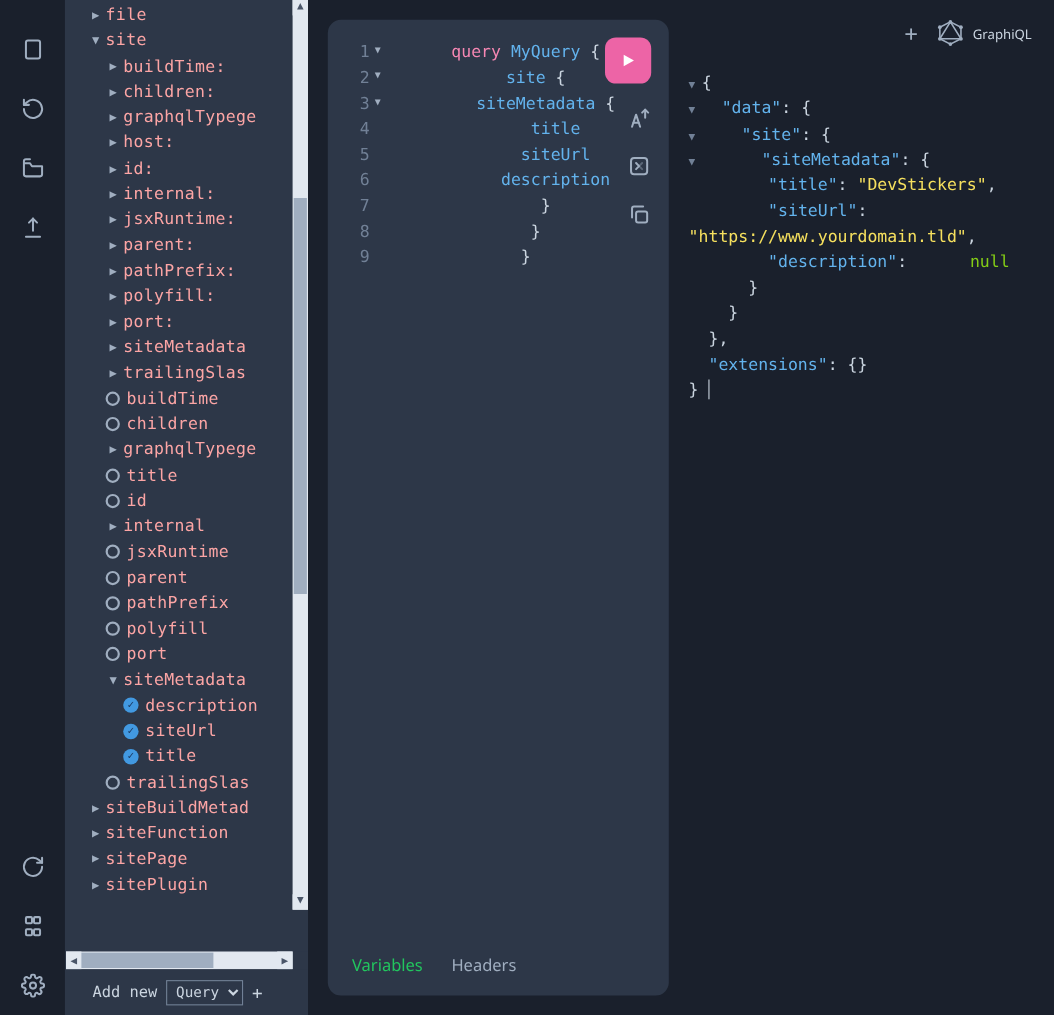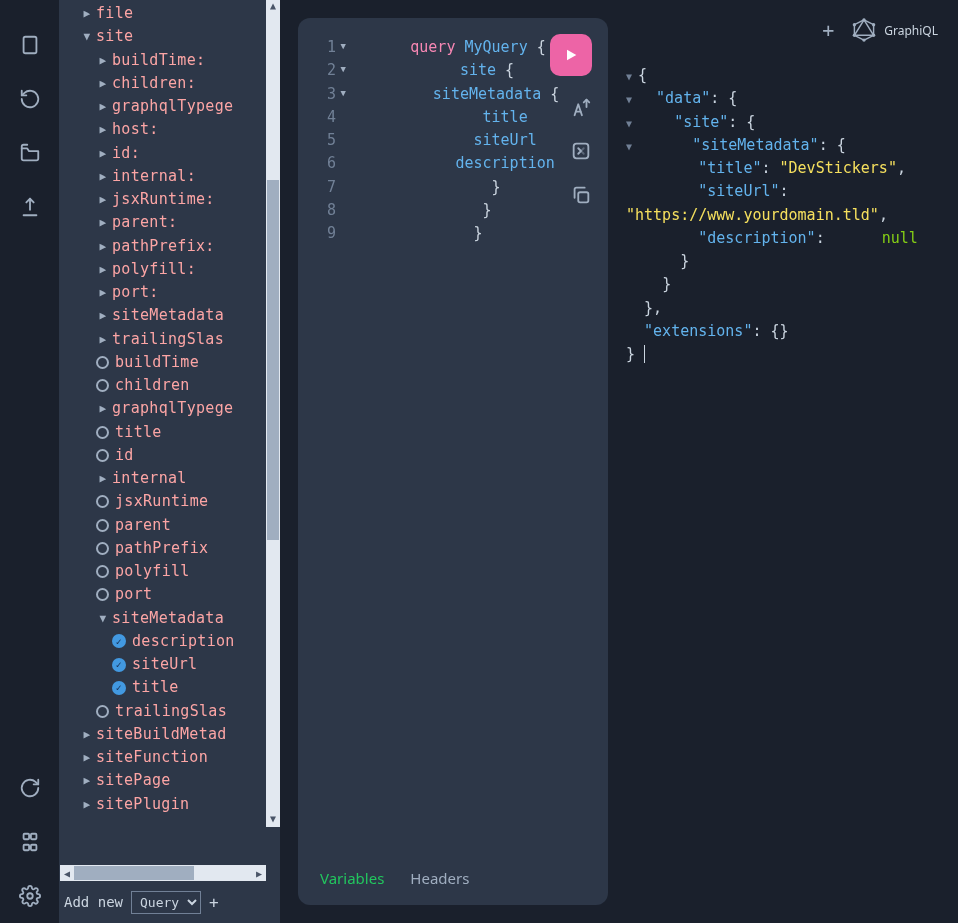--- a/index.html
+++ b/index.html
@@ -81,21 +81,21 @@
 
   
   .hscroll{
     height:16px;background:#e2e8f0;position:relative;margin-right:14px;
   }
   .hthumb{position:absolute;left:14px;width:120px;top:1px;bottom:1px;background:#a0aec0;}
   .harrow{position:absolute;top:0;bottom:0;width:14px;background:#e2e8f0;color:#4a5568;font-size:10px;display:flex;align-items:center;justify-content:center;}
   .harrow.l{left:0;}.harrow.r{right:0;}
 
   .addnew{
-    height:42px;display:flex;align-items:center;gap:8px;padding:0 4px;
+    height:42px;display:flex;align-items:center;gap:8px;padding:0 24px;
     background:#2d3748;font-size:14px;
   }
   .addnew select{
     background:#2d3748;color:#cbd5e0;border:1px solid #718096;font-family:inherit;font-size:13px;padding:2px 4px;
   }
   .plusbtn{color:#cbd5e0;cursor:pointer;font-size:16px;}
 
   
   .main{
     flex:1; display:flex; gap:0; padding:18px 18px 18px 18px; position:relative;

